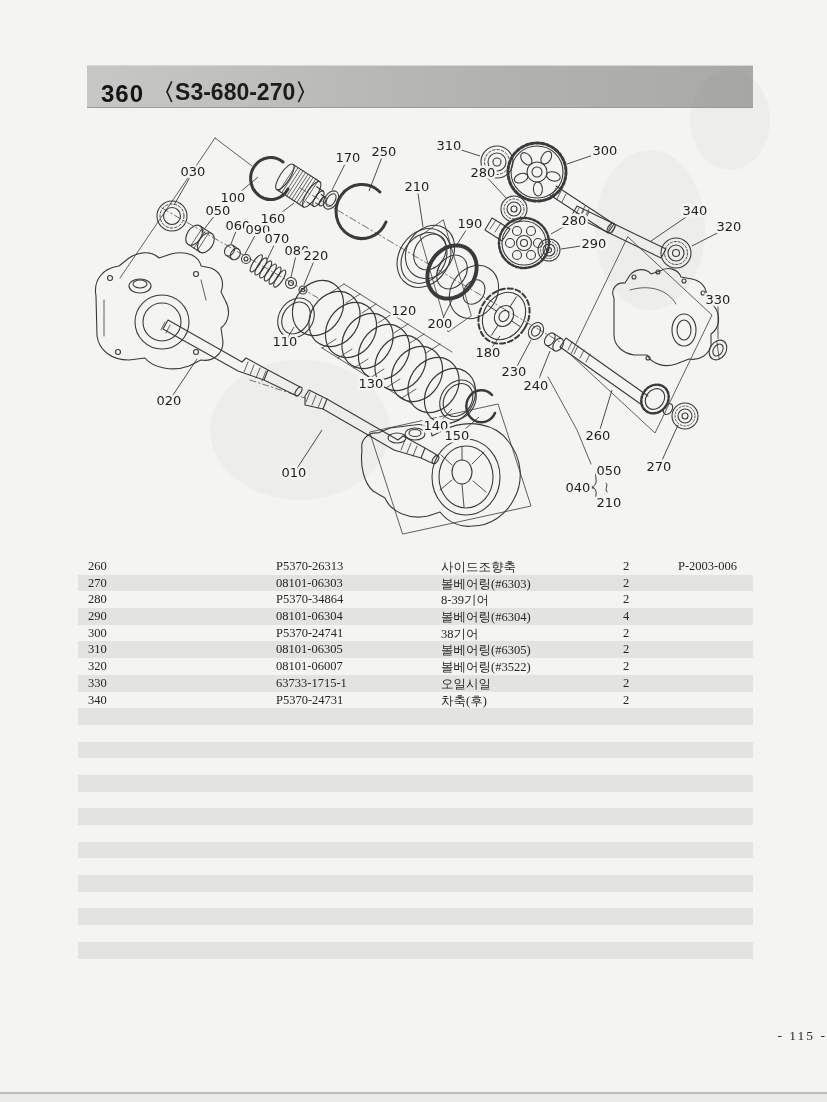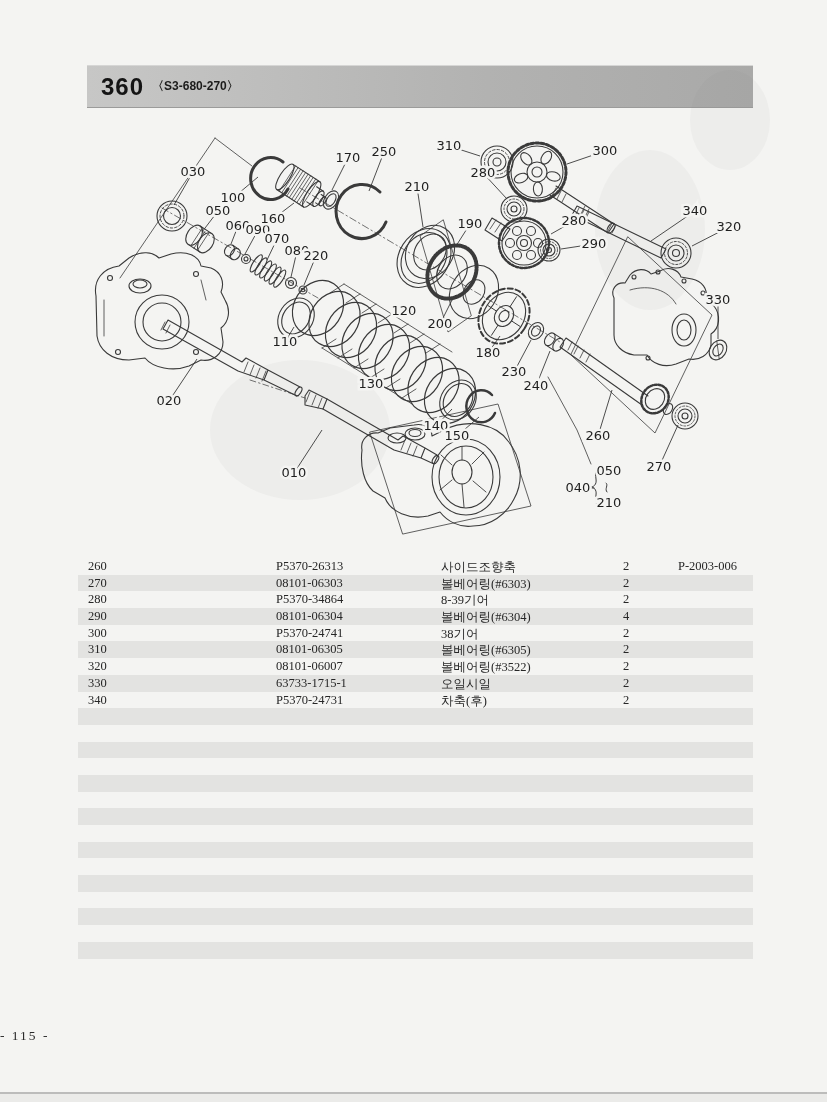--- a/index.html
+++ b/index.html
@@ -1,38 +1,38 @@
 <!DOCTYPE html>
 <html><head>
 <meta charset="utf-8">
 <style>
   html,body{margin:0;padding:0}
   body{width:827px;height:1102px;background:#f4f4f2;position:relative;overflow:hidden;
        font-family:"Liberation Sans",sans-serif}
   .titlebar{position:absolute;left:87px;top:65px;width:666px;height:43px;
        background:linear-gradient(90deg,#c7c7c6 0%,#b2b2b1 60%,#a9a9a8 100%);
        box-shadow:inset 0 1px 0 #d6d6d5, inset 0 -1px 0 #9b9b9a;
-       display:flex;align-items:center}
+       display:flex;align-items:flex-end}
   .sec-no{font-weight:bold;font-size:24px;color:#141414;margin-left:14px;letter-spacing:1px}
   .title-text{font-size:18.5px;color:#1c1c1b;margin-left:15px;font-weight:600;letter-spacing:.5px}
-  .title-code{font-size:12px;color:#1c1c1b;margin-left:8px;font-weight:600}
+  .title-code{font-size:23px;color:#1c1c1b;margin-left:8px;font-weight:600}
   svg.diagram{position:absolute;left:0;top:0;pointer-events:none}
   .parts-table{position:absolute;left:78px;top:558px;width:675px}
   .thead{position:relative;height:27px;background:linear-gradient(180deg,#cccccb,#c2c2c1);
          font-size:13.5px;color:#1c1c1c}
   .thead span{position:absolute;top:5px;white-space:pre;letter-spacing:.5px}
   .h-no{left:14px}.h-mgmt{left:85px}.h-dwg{left:208px}.h-name{left:365px}.h-qty{left:537px}.h-note{left:612px}
   .rows{position:relative}
   .row{position:relative;height:16.7px;font-family:"Liberation Serif",serif;
        font-size:12.5px;color:#262626}
   .row.alt{background:#e3e3e1}
   .row span{position:absolute;top:1px;white-space:pre}
   .c-no{left:10px}.c-mgmt{left:85px}.c-dwg{left:198px}.c-name{left:363px}
   .c-qty{left:536px;width:24px;text-align:center}.c-note{left:600px}
-  .page-number{position:absolute;left:0;top:1028px;width:827px;text-align:left;
+  .page-number{position:absolute;left:0;top:1028px;width:827px;text-align:right;
        font-family:"Liberation Serif",serif;font-size:13.5px;letter-spacing:2px;color:#2a2a2a}
   .bottom-line{position:absolute;left:0;top:1092px;width:827px;height:2px;background:#bcbcbb}
   .bottom-band{position:absolute;left:0;top:1094px;width:827px;height:8px;background:#ebebe9}
 </style>
 </head>
 <body>
 
 <div class="titlebar">
   <span class="sec-no">360</span>
   <span class="title-code">〈S3-680-270〉</span>

